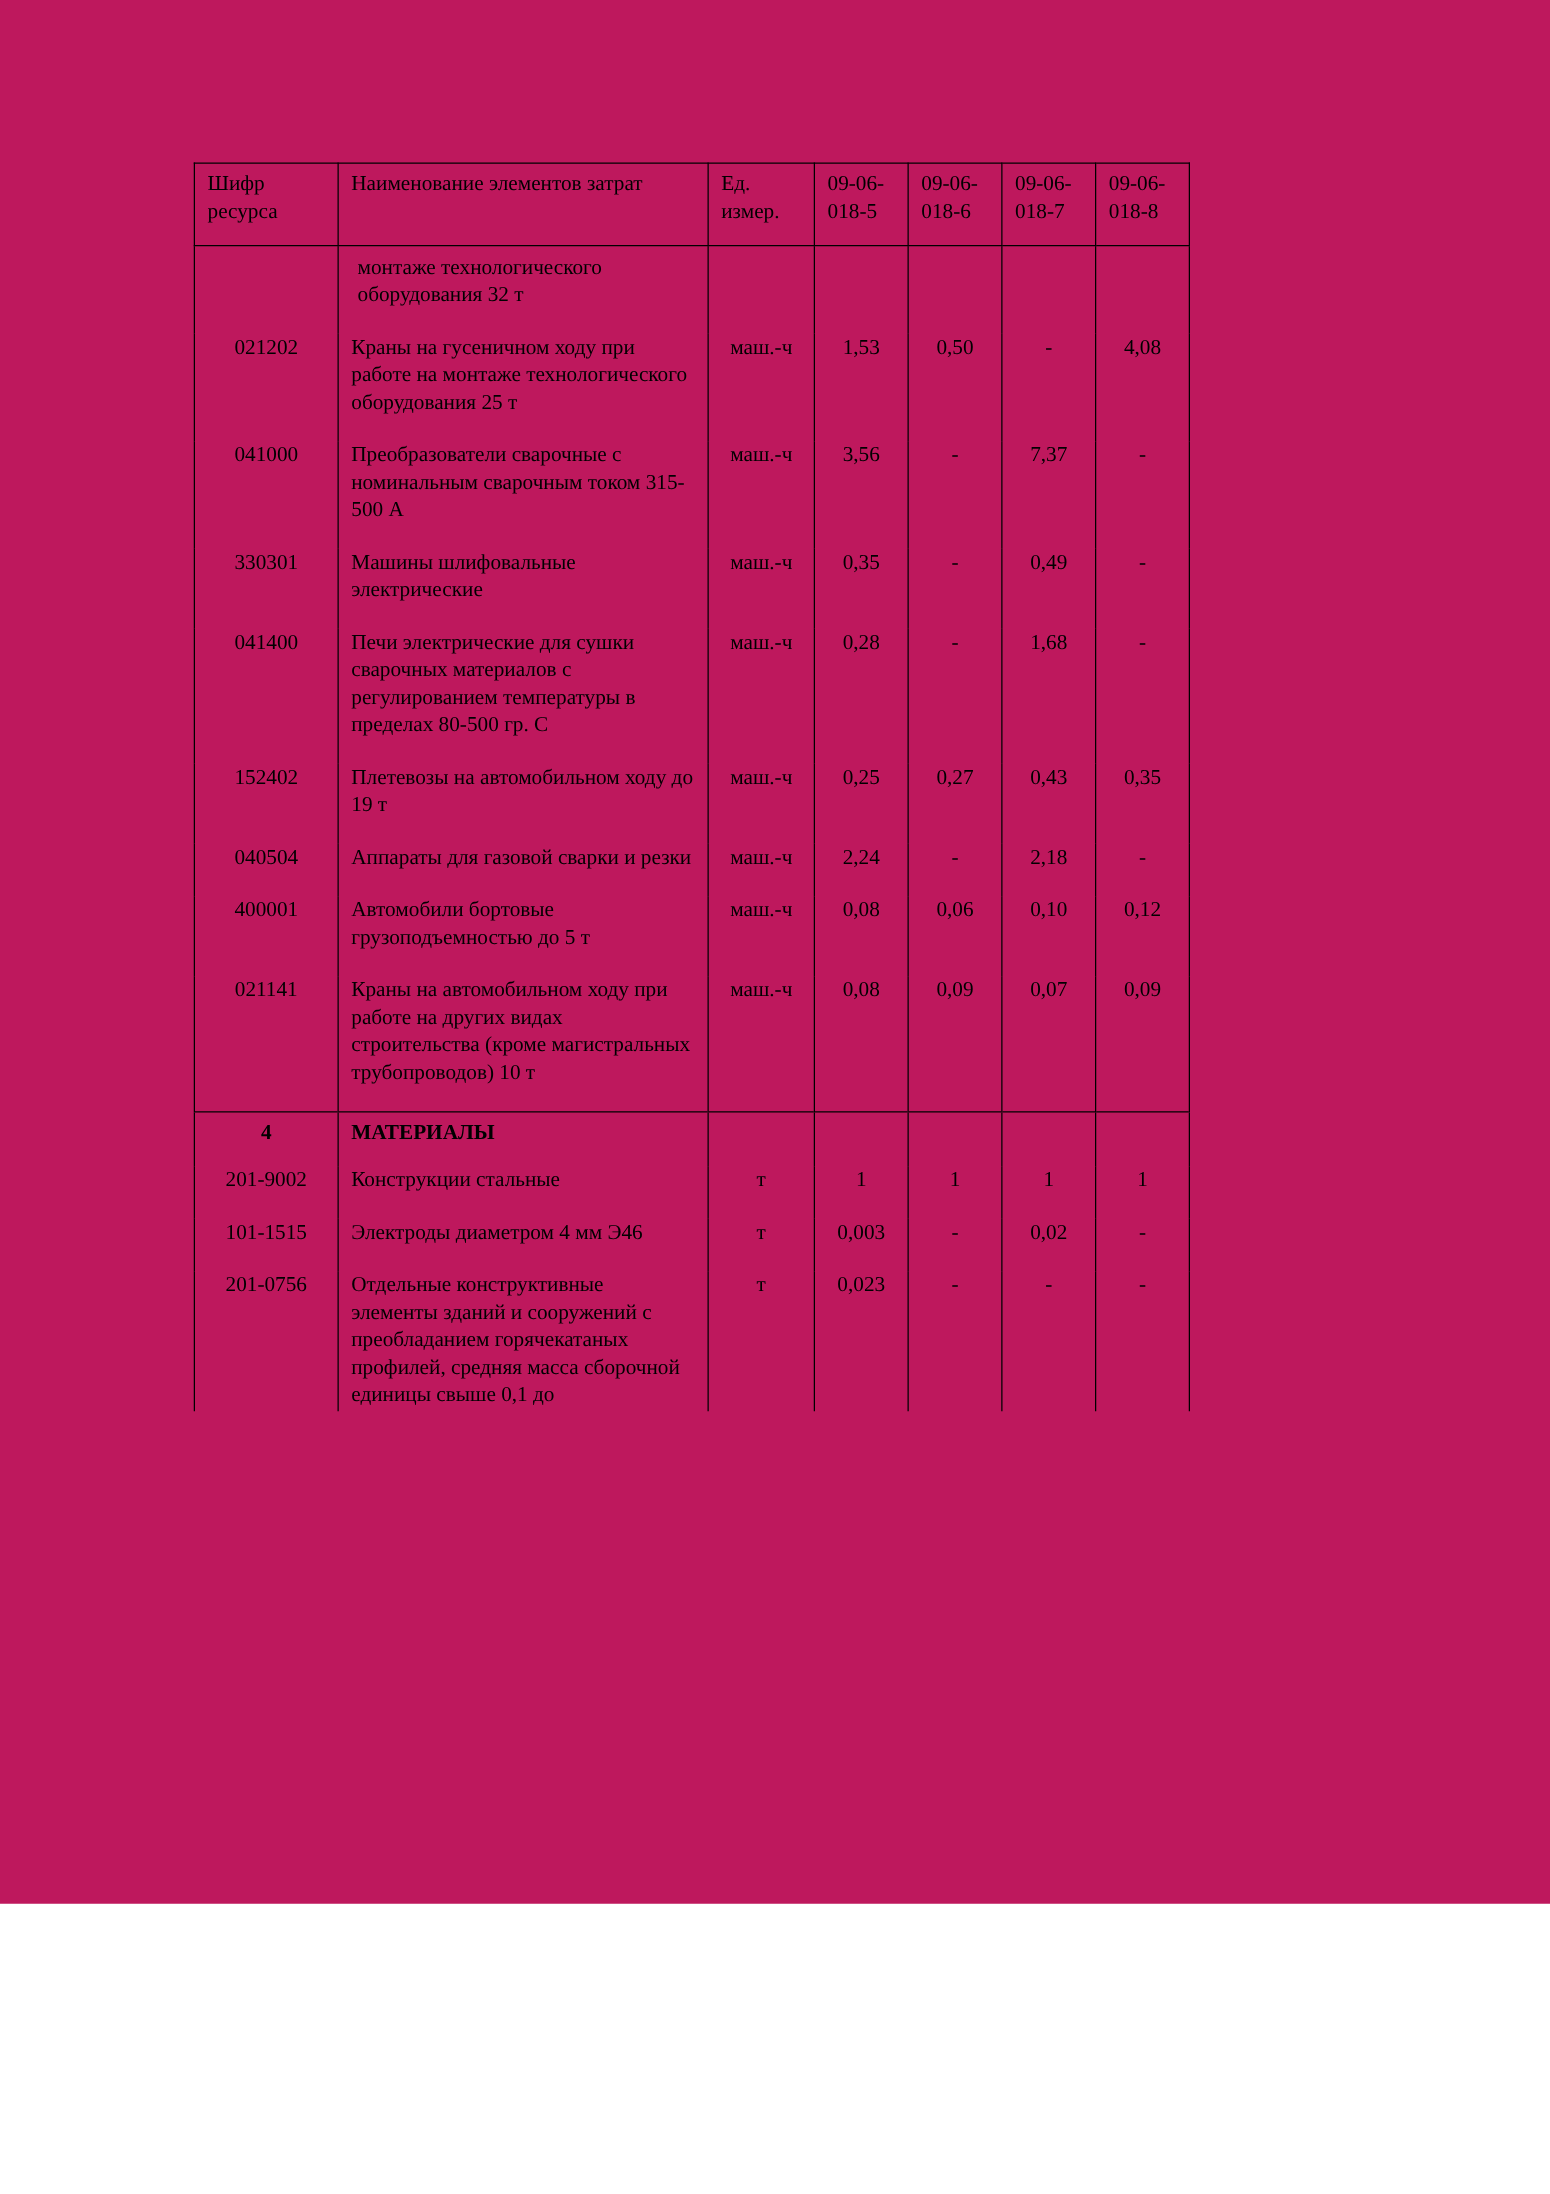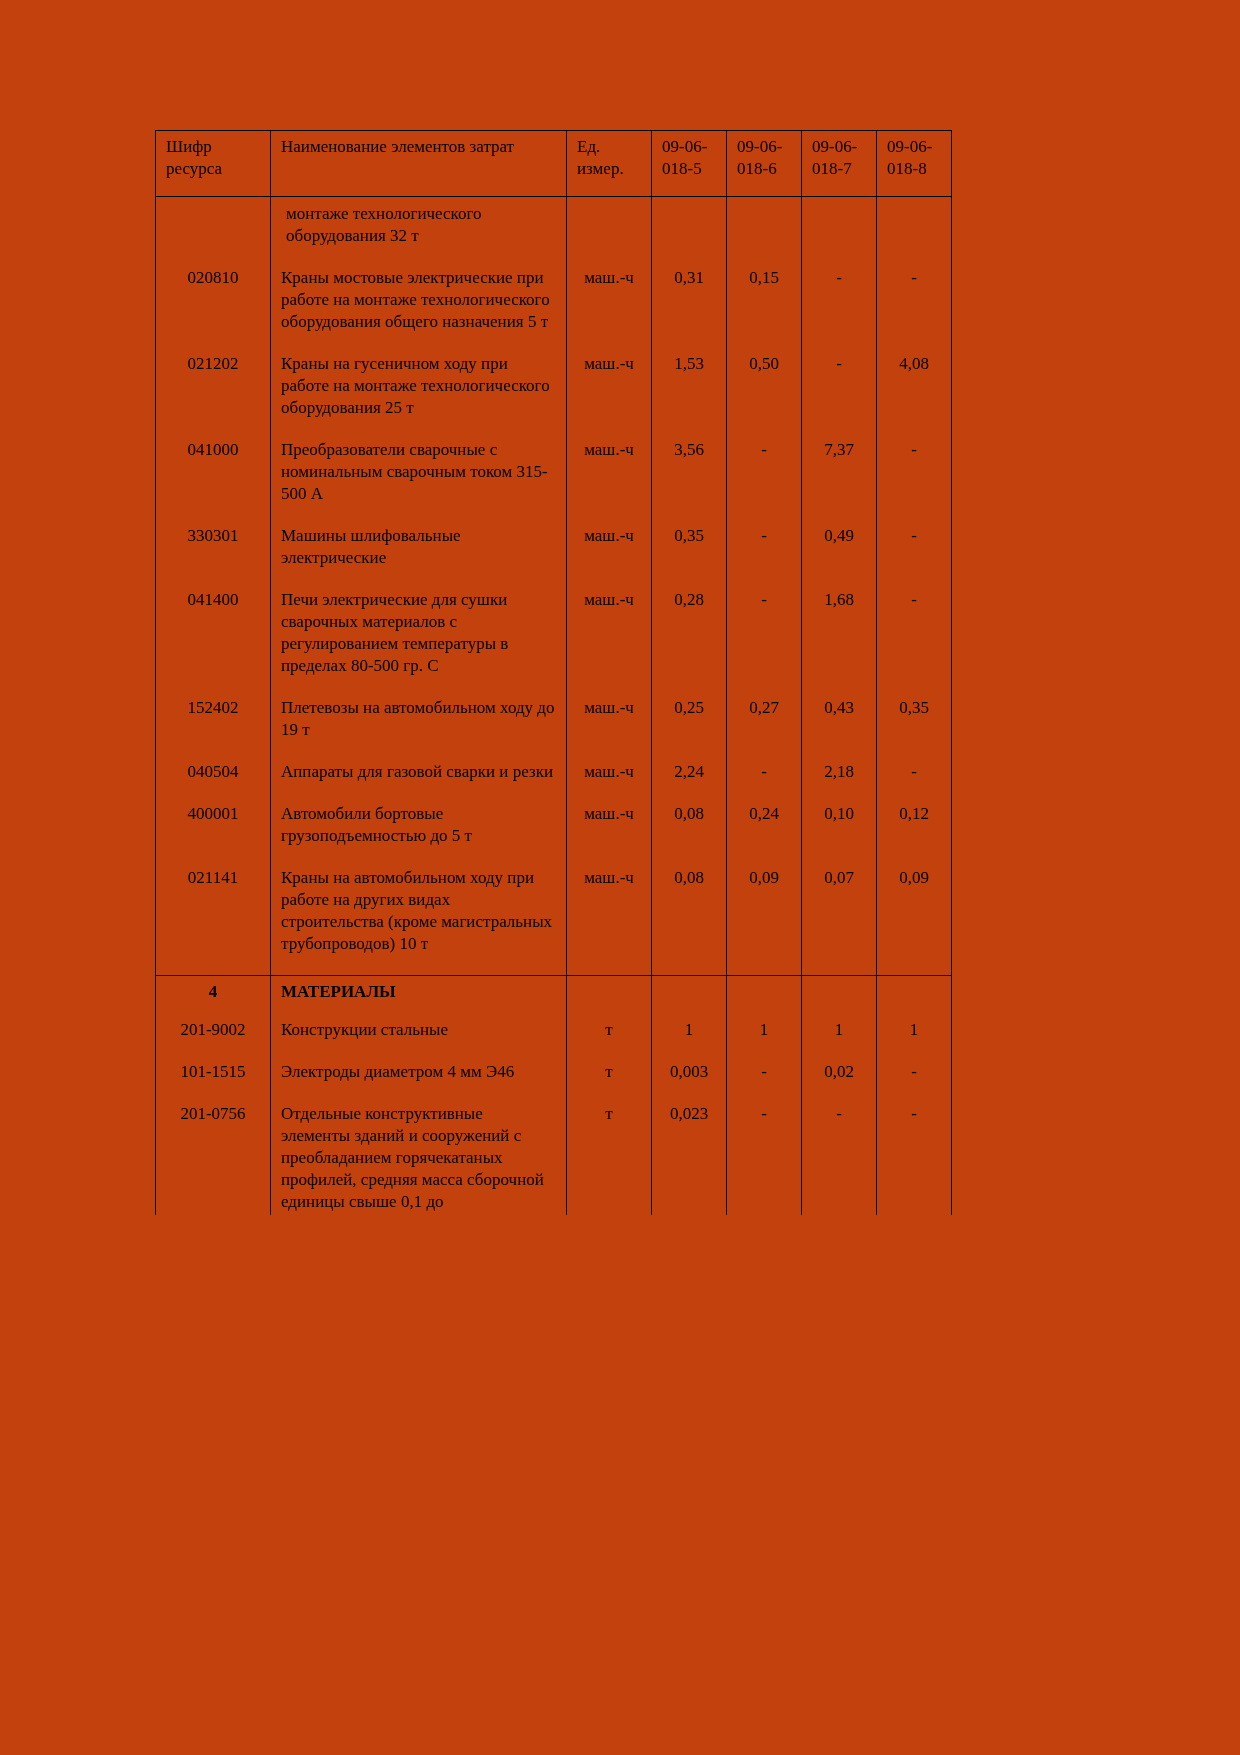--- a/index.html
+++ b/index.html
@@ -6,22 +6,22 @@
   body {
     width: 1240px;
     height: 1755px;
     background: #ffffff;
     color: #000000;
     font-family: "Liberation Serif", serif;
   }
   .page {
     position: relative;
     width: 1240px;
-    height: 1755px;
-    background: #c2410c;
+    height: 1523px;
+    background: #be185d;
     overflow: hidden;
   }
   table.doc {
     position: absolute;
     left: 155px;
     top: 130px;
     width: 796px;
     border-collapse: collapse;
     table-layout: fixed;
     font-size: 17px;
@@ -96,29 +96,20 @@
       <tr class="first-row">
         <td class="code"></td>
         <td class="name">монтаже технологического оборудования 32 т</td>
         <td class="unit"></td>
         <td class="val"></td>
         <td class="val"></td>
         <td class="val"></td>
         <td class="val"></td>
       </tr>
       <tr>
-        <td class="code">020810</td>
-        <td class="name">Краны мостовые электрические при работе на монтаже технологического оборудования общего назначения 5 т</td>
-        <td class="unit">маш.-ч</td>
-        <td class="val">0,31</td>
-        <td class="val">0,15</td>
-        <td class="val">-</td>
-        <td class="val">-</td>
-      </tr>
-      <tr>
         <td class="code">021202</td>
         <td class="name">Краны на гусеничном ходу при работе на монтаже технологического оборудования 25 т</td>
         <td class="unit">маш.-ч</td>
         <td class="val">1,53</td>
         <td class="val">0,50</td>
         <td class="val">-</td>
         <td class="val">4,08</td>
       </tr>
       <tr>
         <td class="code">041000</td>
@@ -163,21 +154,21 @@
         <td class="val">2,24</td>
         <td class="val">-</td>
         <td class="val">2,18</td>
         <td class="val">-</td>
       </tr>
       <tr>
         <td class="code">400001</td>
         <td class="name">Автомобили бортовые грузоподъемностью до 5 т</td>
         <td class="unit">маш.-ч</td>
         <td class="val">0,08</td>
-        <td class="val">0,24</td>
+        <td class="val">0,06</td>
         <td class="val">0,10</td>
         <td class="val">0,12</td>
       </tr>
       <tr>
         <td class="code">021141</td>
         <td class="name">Краны на автомобильном ходу при работе на других видах строительства (кроме магистральных трубопроводов) 10 т</td>
         <td class="unit">маш.-ч</td>
         <td class="val">0,08</td>
         <td class="val">0,09</td>
         <td class="val">0,07</td>

